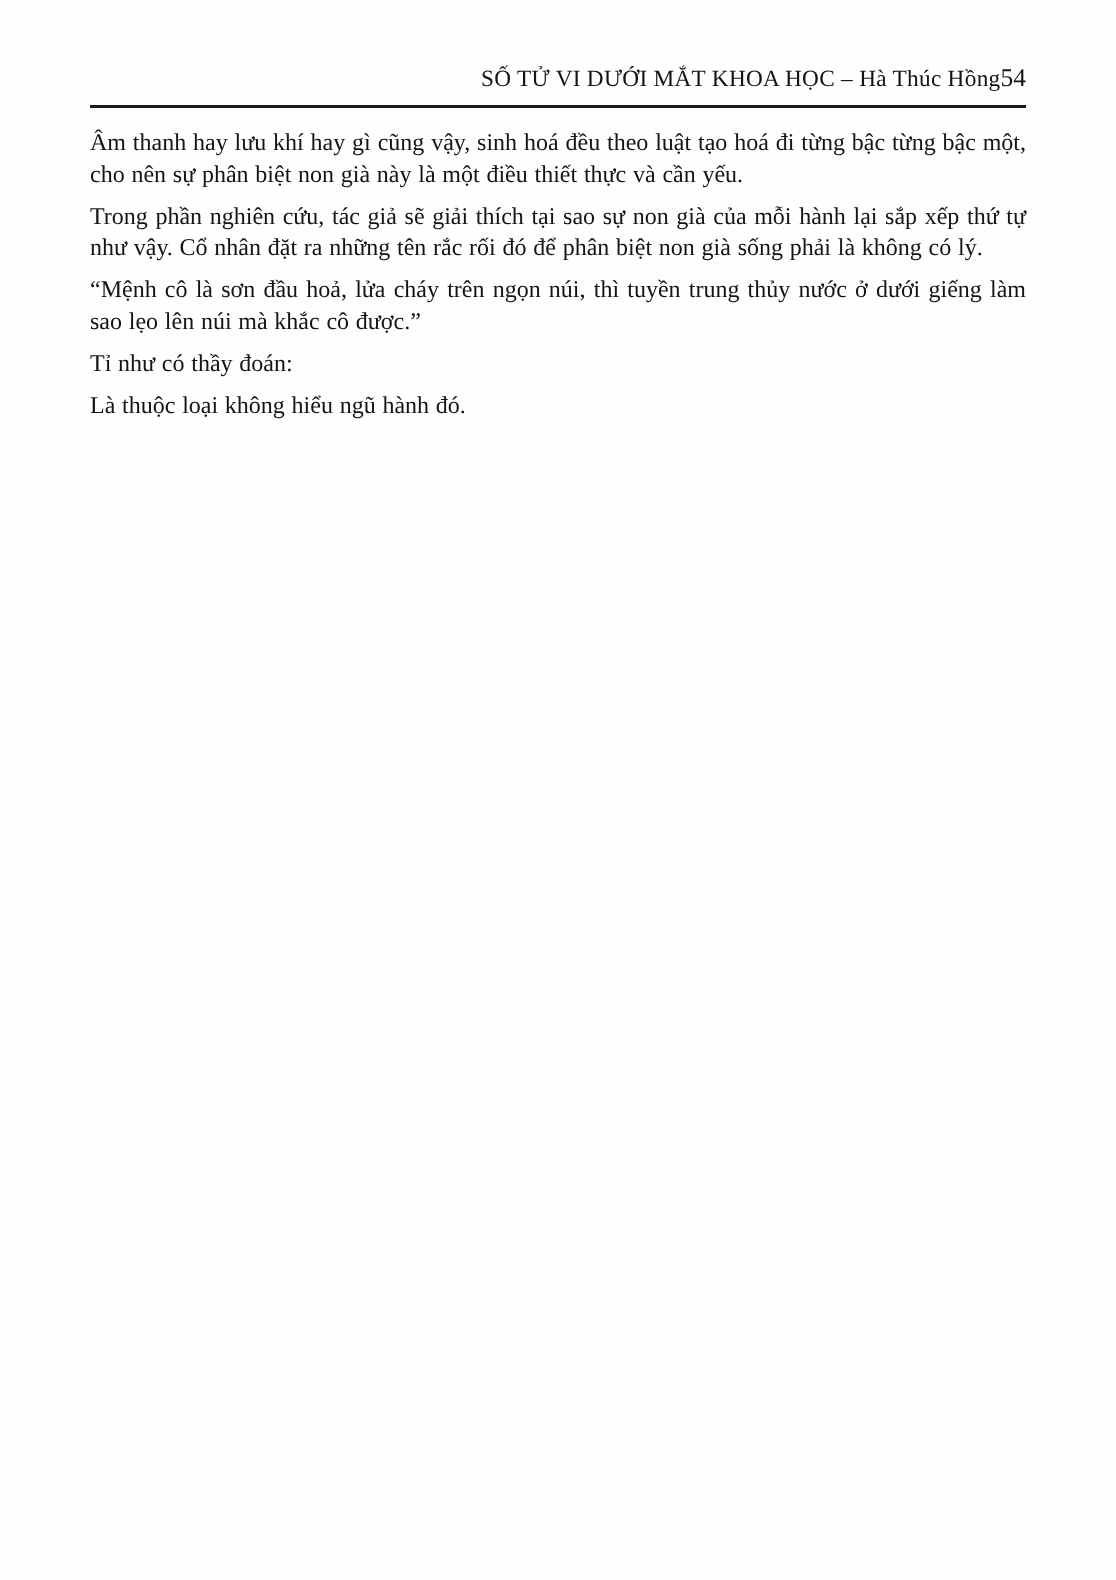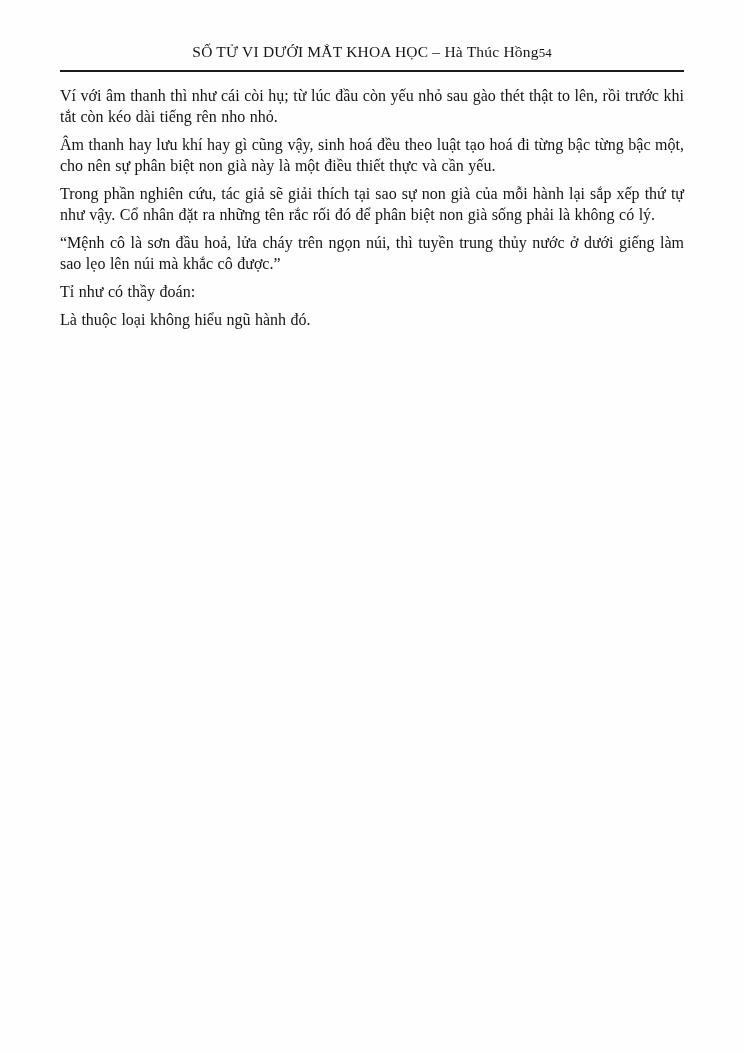--- a/index.html
+++ b/index.html
@@ -16,31 +16,31 @@
   }
   .page {
     box-sizing: border-box;
     width: 744px;
     height: 1053px;
     padding: 42px 60px 0 60px;
     background: #fffefe;
   }
   .page-header {
     display: flex;
-    justify-content: center;
+    justify-content: flex-end;
     align-items: baseline;
     font-size: 15.5px;
     line-height: 19px;
     white-space: nowrap;
   }
   .header-title {
     letter-spacing: 0.2px;
   }
   .header-page-number {
-    font-size: 13px;
+    font-size: 17px;
   }
   .header-rule {
     border: none;
     border-top: 2px solid #1c1c1c;
     margin: 8px 0 13px 0;
     height: 0;
   }
   .page-body p {
     font-size: 16px;
     line-height: 21px;
@@ -54,20 +54,19 @@
 
 <div class="page">
   <header class="page-header">
     <span class="header-title">SỐ TỬ VI DƯỚI MẮT KHOA HỌC – Hà Thúc Hồng</span>
     <span class="header-page-number">54</span>
   </header>
 
   <div class="header-rule"></div>
 
   <main class="page-body">
-    <p>Ví với âm thanh thì như cái còi hụ; từ lúc đầu còn yếu nhỏ sau gào thét thật to lên, rồi trước khi tắt còn kéo dài tiếng rên nho nhỏ.</p>
     <p>Âm thanh hay lưu khí hay gì cũng vậy, sinh hoá đều theo luật tạo hoá đi từng bậc từng bậc một, cho nên sự phân biệt non già này là một điều thiết thực và cần yếu.</p>
     <p>Trong phần nghiên cứu, tác giả sẽ giải thích tại sao sự non già của mỗi hành lại sắp xếp thứ tự như vậy. Cổ nhân đặt ra những tên rắc rối đó để phân biệt non già sống phải là không có lý.</p>
     <p>“Mệnh cô là sơn đầu hoả, lửa cháy trên ngọn núi, thì tuyền trung thủy nước ở dưới giếng làm sao lẹo lên núi mà khắc cô được.”</p>
     <p>Tỉ như có thầy đoán:</p>
     <p>Là thuộc loại không hiểu ngũ hành đó.</p>
   </main>
 </div>
 
 </body></html>

